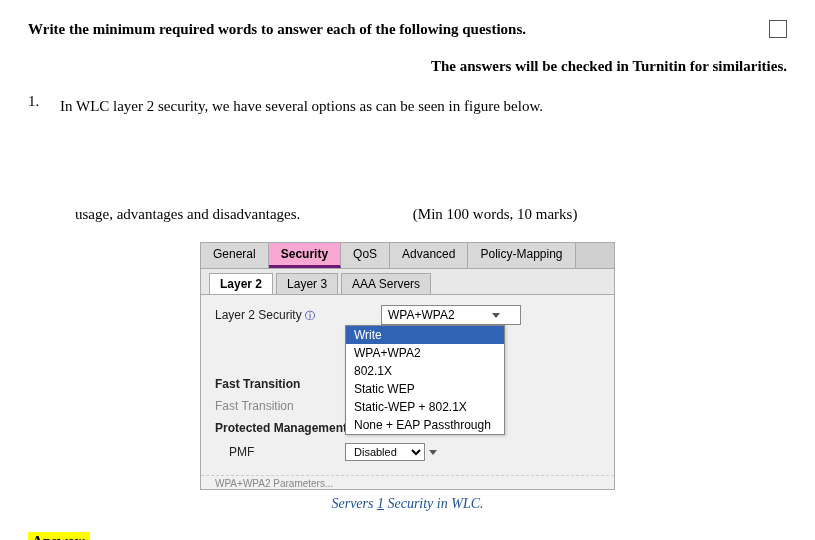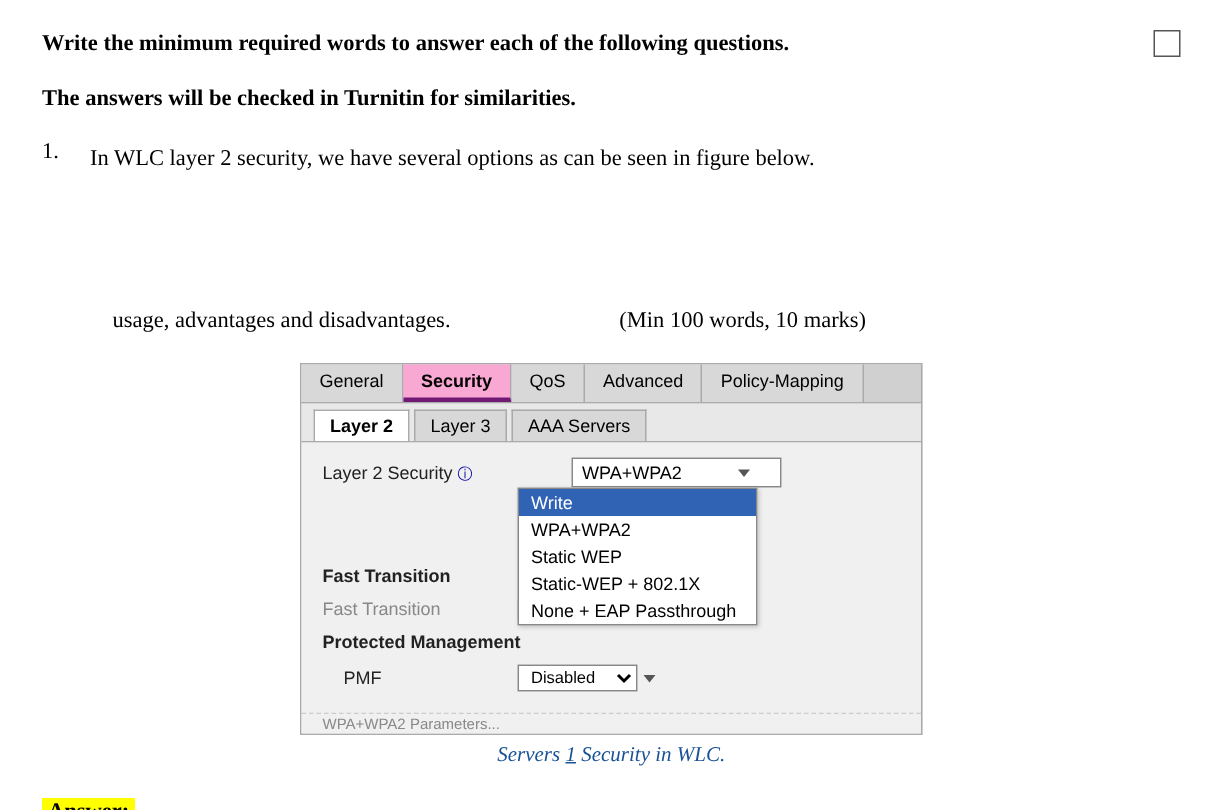--- a/index.html
+++ b/index.html
@@ -31,20 +31,21 @@
       flex-shrink: 0;
       margin-left: 10px;
       margin-top: 2px;
       background: #fff;
     }
     .instruction-text {
       font-weight: bold;
       font-size: 15px;
       margin-bottom: 16px;
       line-height: 1.5;
+      text-align: right;
     }
     .question-block {
       margin-bottom: 12px;
     }
     .question-numbered {
       display: flex;
       align-items: flex-start;
       margin-bottom: 8px;
     }
     .question-number {
@@ -268,20 +269,21 @@
         </div>
         <div class="wlc-select-wrapper">
           <div class="wlc-select-box">
             <span>WPA+WPA2</span>
             <span class="arrow-down"></span>
           </div>
 
           <div class="wlc-dropdown">
             <div class="wlc-dropdown-item selected">Write</div>
             <div class="wlc-dropdown-item">WPA+WPA2</div>
+            <div class="wlc-dropdown-item">802.1X</div>
             <div class="wlc-dropdown-item">Static WEP</div>
             <div class="wlc-dropdown-item">Static-WEP + 802.1X</div>
             <div class="wlc-dropdown-item">None + EAP Passthrough</div>
           </div>
         </div>
       </div>
 
       <div style="margin-top:52px;">
         <div class="wlc-field-row">
           <div class="wlc-label" style="font-weight:bold;">

